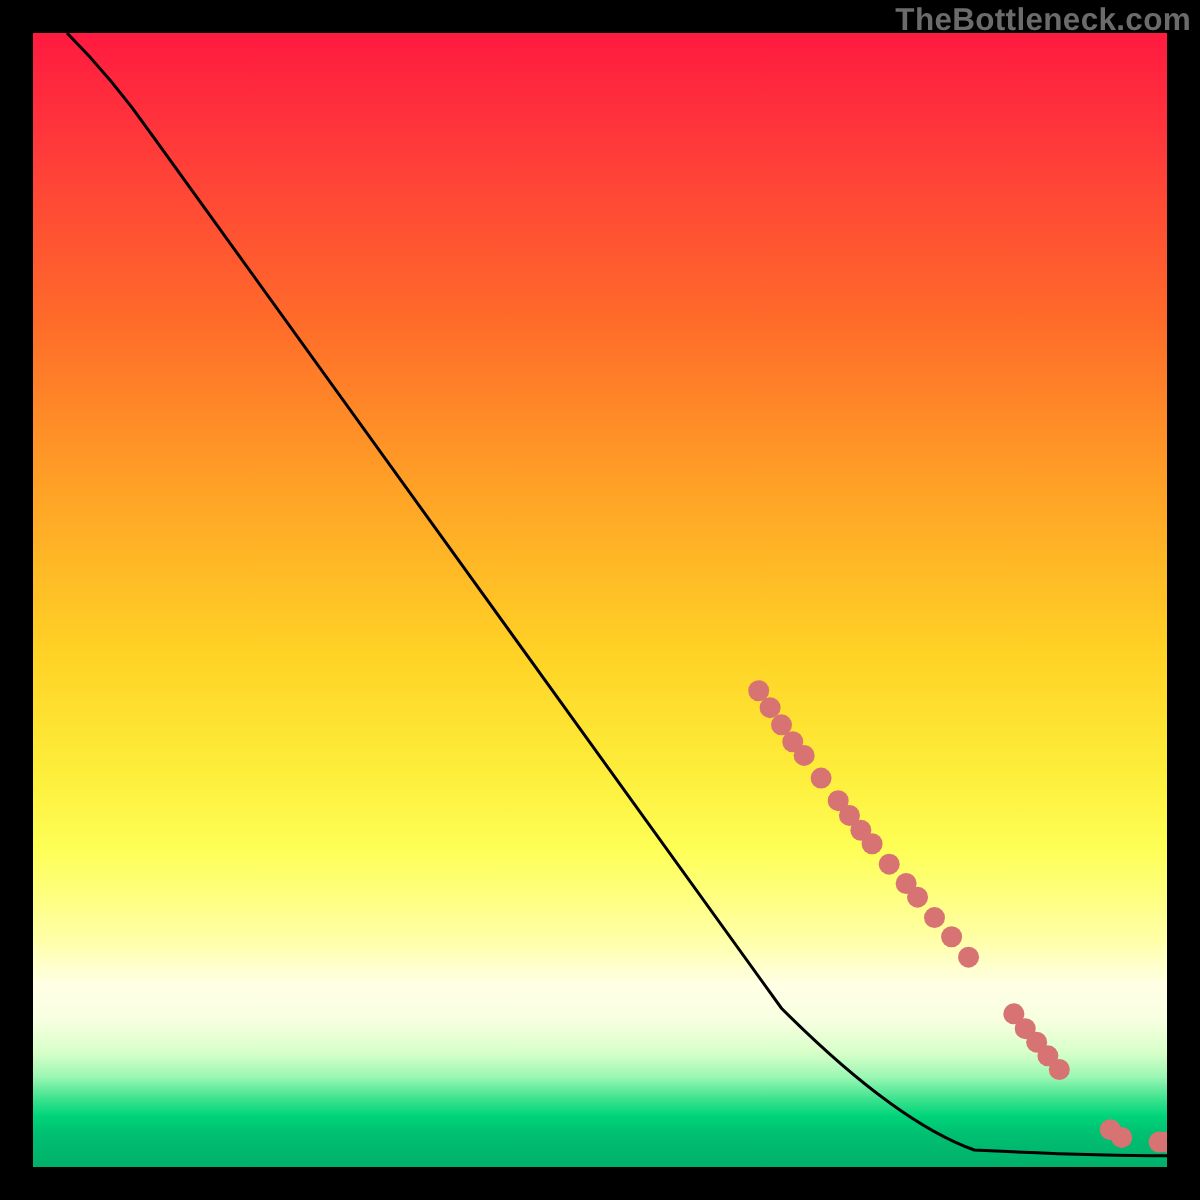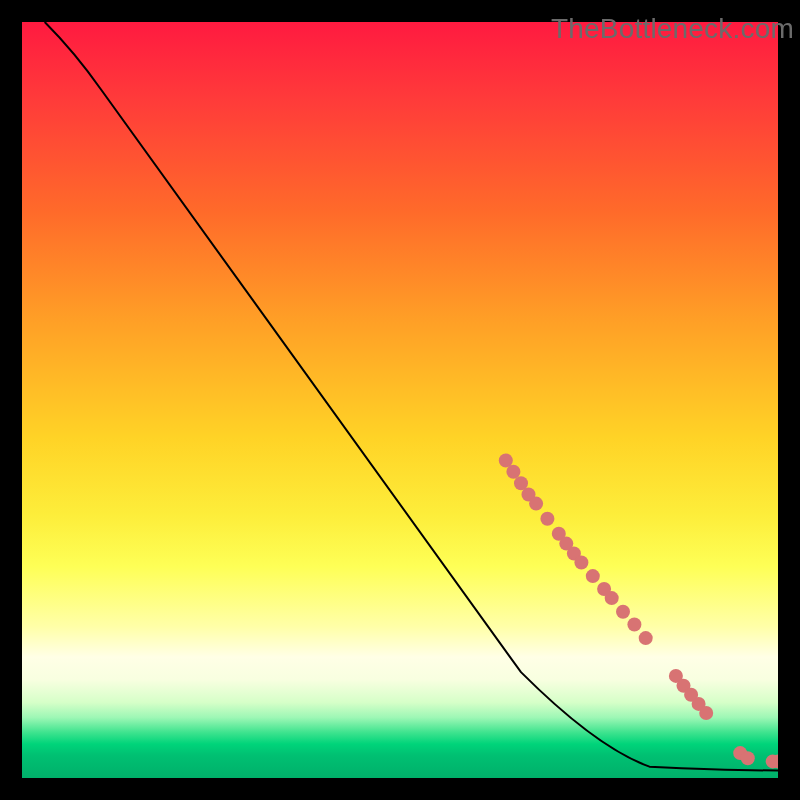--- a/index.html
+++ b/index.html
@@ -39,25 +39,24 @@
       #3de38e 94%,
       #00d47a 95.5%,
       #00c072 97%,
       #00b06a 100%);
   }
   .watermark {
     position: absolute;
     top: 2px;
     right: 6px;
     color: #6b6b6b;
-    font-size: 28px;
+    font-size: 21px;
     letter-spacing: 0.2px;
-    font-weight: 400;
+    font-weight: 700;
     z-index: 5;
-    margin-top: 11px;
   }
   svg.curve {
     position: absolute;
     left: 0;
     top: 0;
     width: 756px;
     height: 756px;
     z-index: 3;
   }
 </style>

